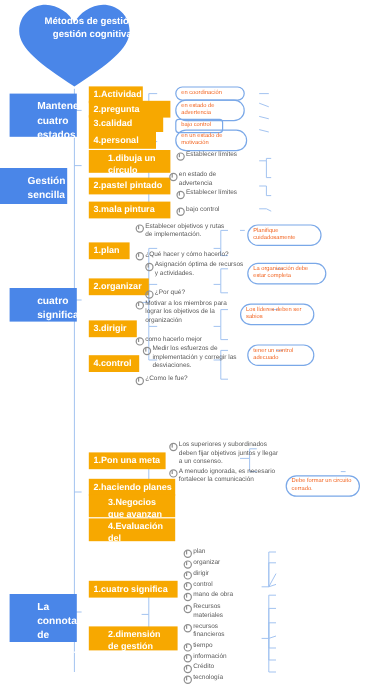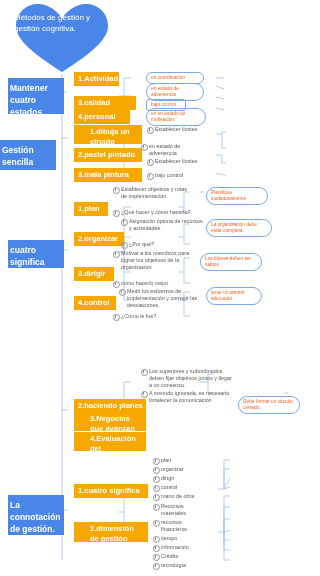--- a/index.html
+++ b/index.html
@@ -8,30 +8,30 @@
     font-family:"Liberation Sans","DejaVu Sans",sans-serif;
     -webkit-font-smoothing:antialiased;
   }
   #canvas{position:absolute;left:0;top:0;width:310px;height:576px;}
   svg.lines{position:absolute;left:0;top:0;width:310px;height:576px;pointer-events:none;}
 
   
   .heart-wrap{position:absolute;left:14px;top:2px;width:96px;height:72px;}
   .heart{position:absolute;left:0;top:0;width:96px;height:72px;}
   .heart-text{
-    position:absolute;left:0;top:10px;width:96px;
-    text-align:left;color:#ffffff;font-size:8px;line-height:11px;
-    font-weight:normal;z-index:3;
+    position:absolute;left:16px;top:10px;width:96px;
+    text-align:center;color:#ffffff;font-size:8px;line-height:11px;
+    font-weight:bold;z-index:3;
   }
 
   
   .bluebox{
     position:absolute;background:#4a86e8;color:#ffffff;
     font-size:8.5px;line-height:12px;font-weight:bold;
-    padding:4px 2px;box-sizing:border-box;
+    padding:4px 23px;box-sizing:border-box;
   }
 
   
   .orange{
     position:absolute;background:#f7a800;color:#ffffff;
     font-size:7.5px;line-height:10px;font-weight:bold;
     padding:2px 4px;box-sizing:border-box;white-space:nowrap;
   }
   .orange.multi{white-space:normal;padding-left:16px;}
 
@@ -141,20 +141,23 @@
     </svg>
     <div class="heart-text">Métodos de gestión y gestión cognitiva.</div>
   </div>
 
   <div class="bluebox" style="left:8px;top:78px;width:56px;height:36px;">
     <span>Mantener cuatro estados</span>
   </div>
   <div class="orange" style="left:74px;top:72px;width:45px;">
     <span>1.</span><span>Actividad</span>
   </div>
+  <div class="orange" style="left:74px;top:84px;width:68px;">
+    <span>2.</span><span>pregunta</span>
+  </div>
   <div class="orange" style="left:74px;top:96px;width:62px;">
     <span>3.</span><span>calidad</span>
   </div>
   <div class="orange" style="left:74px;top:110px;width:56px;">
     <span>4.</span><span>personal</span>
   </div>
   <div class="pill" style="left:146px;top:72px;width:58px;">en coordinación</div>
   <div class="pill" style="left:146px;top:83px;width:58px;">en estado de advertencia</div>
   <div class="pill sq" style="left:146px;top:99px;width:40px;">bajo control</div>
   <div class="pill" style="left:146px;top:108px;width:60px;">en un estado de motivación</div>
@@ -199,20 +202,23 @@
   <div class="leaf" style="left:112px;top:250px;width:80px;">Motivar a los miembros para lograr los objetivos de la organización</div>
   <div class="leaf" style="left:112px;top:280px;width:80px;">como hacerlo mejor</div>
   <div class="leaf" style="left:118px;top:288px;width:84px;">Medir los esfuerzos de implementación y corregir las desviaciones.</div>
   <div class="leaf" style="left:112px;top:313px;width:70px;">¿Como le fue?</div>
 
   <div class="pill" style="left:206px;top:187px;width:62px;">Planifique cuidadosamente</div>
   <div class="pill" style="left:206px;top:219px;width:66px;">La organización debe estar completa</div>
   <div class="pill" style="left:200px;top:253px;width:62px;">Los líderes deben ser sabios</div>
   <div class="pill" style="left:206px;top:287px;width:56px;">tener un control adecuado</div>
 
+  <div class="orange" style="left:74px;top:377px;width:64px;">
+    <span>1.</span><span>Pon una meta</span>
+  </div>
   <div class="orange" style="left:74px;top:399px;width:72px;">
     <span>2.</span><span>haciendo planes</span>
   </div>
   <div class="orange multi" style="left:74px;top:412px;width:72px;height:19px;">
     <span>3.</span><span>Negocios que avanzan</span>
   </div>
   <div class="orange multi" style="left:74px;top:432px;width:72px;height:19px;">
     <span>4.</span><span>Evaluación del desempeño</span>
   </div>
   <div class="leaf" style="left:140px;top:368px;width:96px;">Los superiores y subordinados deben fijar objetivos juntos y llegar a un consenso.</div>

